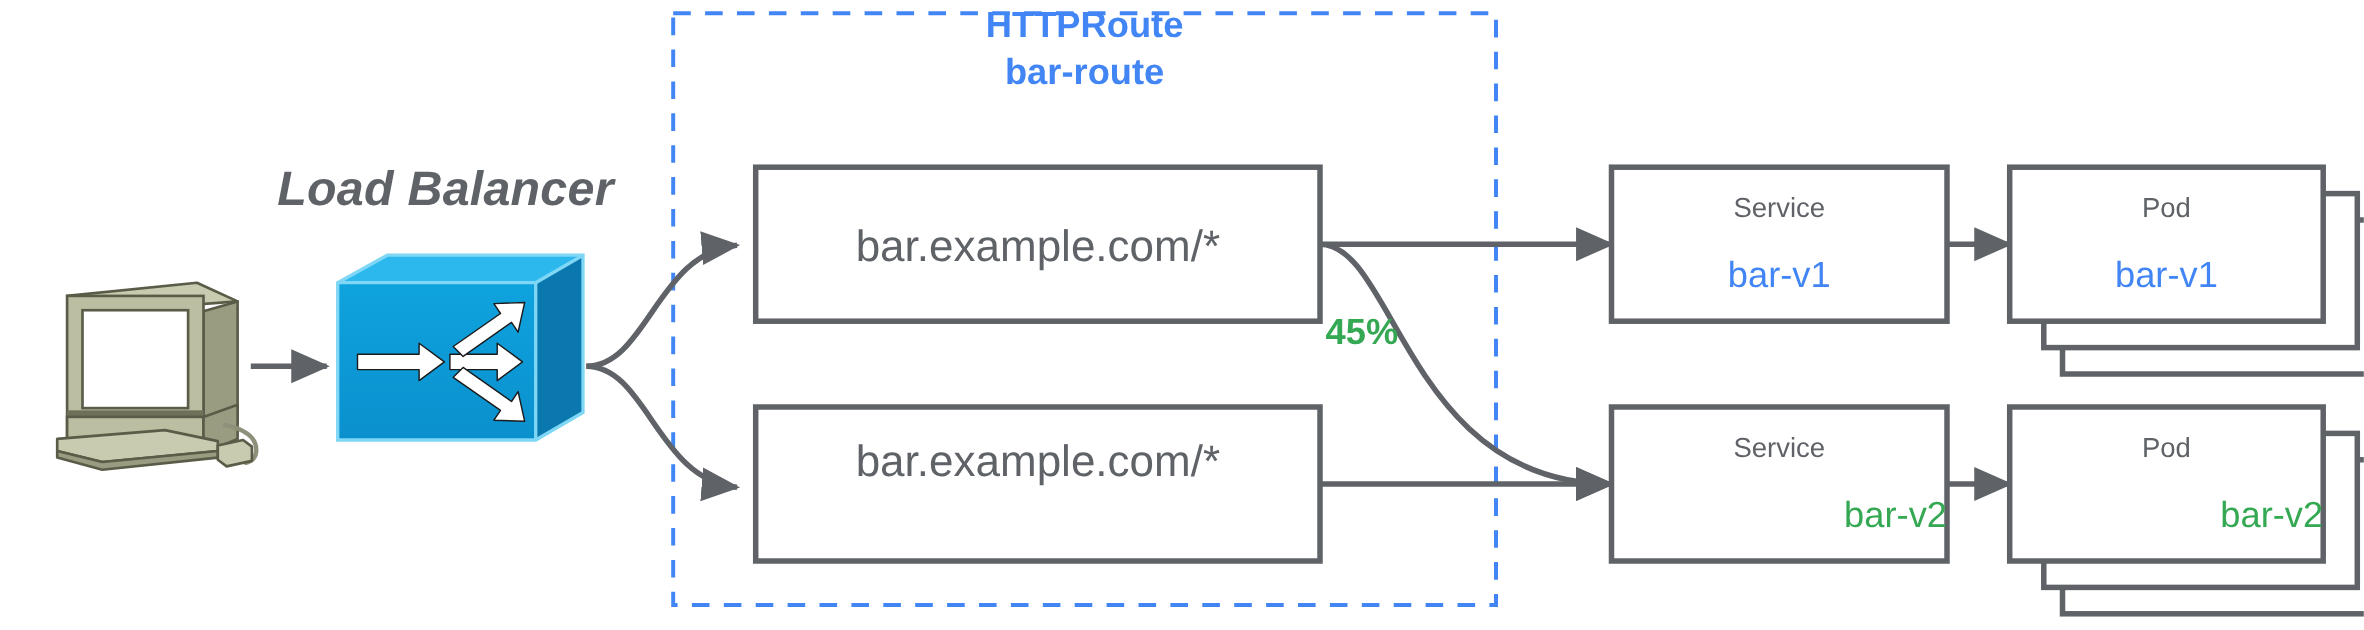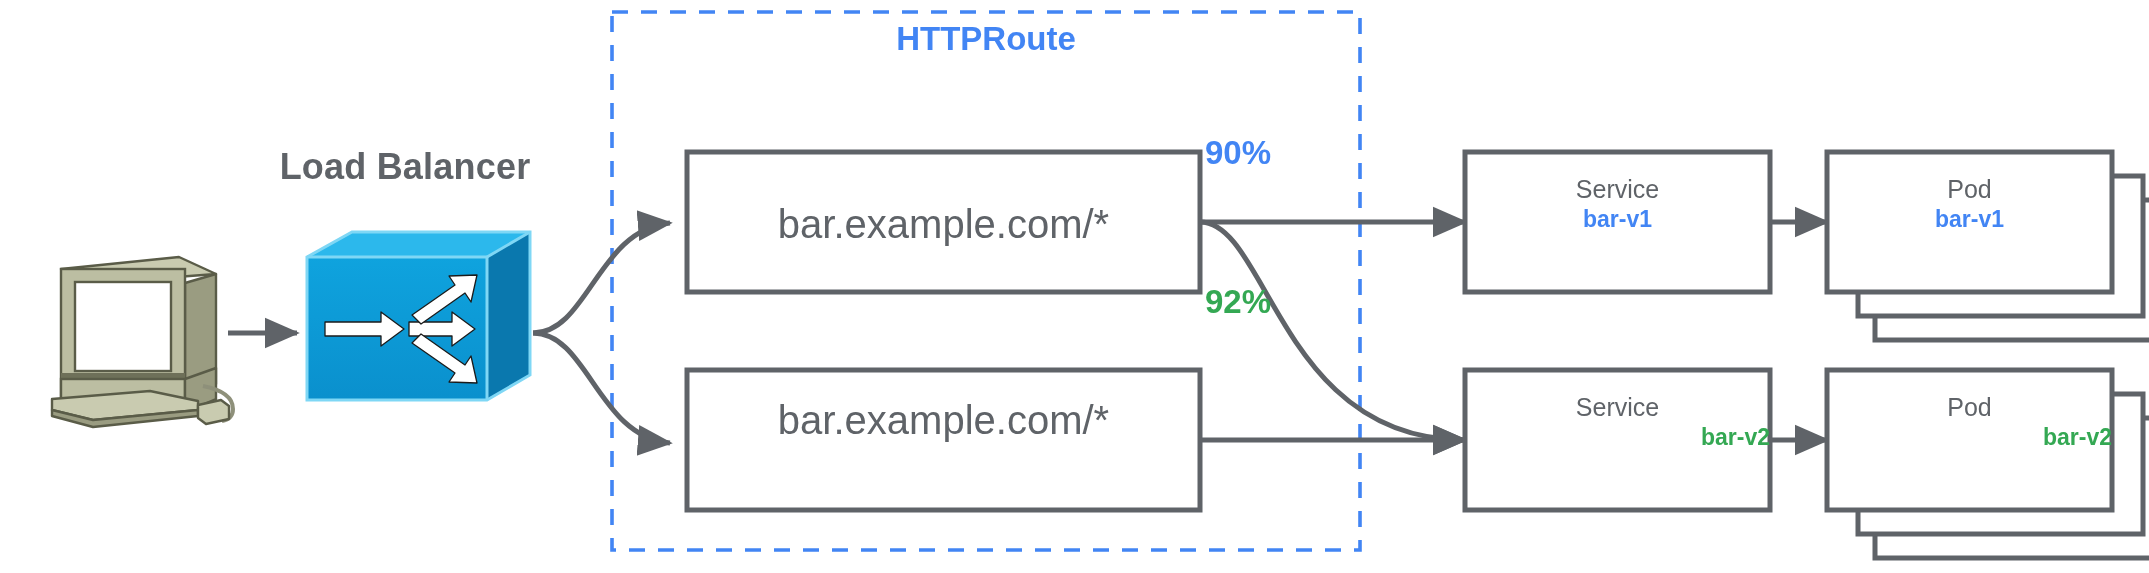--- a/index.html
+++ b/index.html
@@ -24,45 +24,47 @@
     width: 2149px;
     height: 573px;
   }
   .txt {
     position: absolute;
     text-align: center;
     white-space: nowrap;
     line-height: 1.22;
   }
   .lb-label {
-    font-size: 36px;
+    font-size: 44px;
     font-weight: bold;
     color: #5f6368;
     letter-spacing: .2px;
+    font-style: italic;
   }
   .route-title {
     font-size: 33px;
     font-weight: bold;
     color: #4285f4;
     line-height: 1.28;
   }
   .box-text {
     font-size: 40px;
     color: #5f6368;
   }
   .box-text .line2 { display: block; }
   .node-kind {
     font-size: 25px;
     color: #5f6368;
     display: block;
   }
   .node-name {
-    font-size: 23px;
-    font-weight: bold;
+    font-size: 33px;
+    font-weight: normal;
     display: block;
+    margin-top: 25px;
   }
   .blue { color: #4285f4; }
   .green { color: #34a853; text-align: right; }
   .pct {
     font-size: 33px;
     font-weight: bold;
   }
 </style>
 </head>
 <body>
@@ -157,35 +159,35 @@
 
     <g>
       <rect x="1875" y="418" width="285" height="140" fill="#ffffff" stroke="#5f6368" stroke-width="5"></rect>
       <rect x="1858" y="394" width="285" height="140" fill="#ffffff" stroke="#5f6368" stroke-width="5"></rect>
       <rect x="1827" y="370" width="285" height="140" fill="#ffffff" stroke="#5f6368" stroke-width="5"></rect>
     </g>
   </svg>
 
   <div class="txt lb-label" style="left:240px; top:145px; width:330px;">Load Balancer</div>
 
-  <div class="txt route-title" style="left:612px; top:18px; width:748px;">
+  <div class="txt route-title" style="left:612px; top:2px; width:748px;">
     <span>HTTPRoute</span><br>
+    <span>bar-route</span>
   </div>
 
   <div class="txt box-text" style="left:687px; top:200px; width:513px;">
     <span>bar.example.com/*</span>
   </div>
 
   <div class="txt box-text" style="left:687px; top:396px; width:513px;">
     <span>bar.example.com/*</span>
   </div>
 
-  <div class="txt pct blue" style="left:1205px; top:133px; width:150px; text-align:left;">90%</div>
-
-  <div class="txt pct green" style="left:1205px; top:282px; width:150px; text-align:left;">92%</div>
+
+  <div class="txt pct green" style="left:1205px; top:282px; width:150px; text-align:left;">45%</div>
 
   <div class="txt" style="left:1465px; top:174px; width:305px;">
     <span class="node-kind">Service</span>
     <span class="node-name blue">bar-v1</span>
   </div>
 
   <div class="txt" style="left:1465px; top:392px; width:305px;">
     <span class="node-kind">Service</span>
     <span class="node-name green">bar-v2</span>
   </div>

